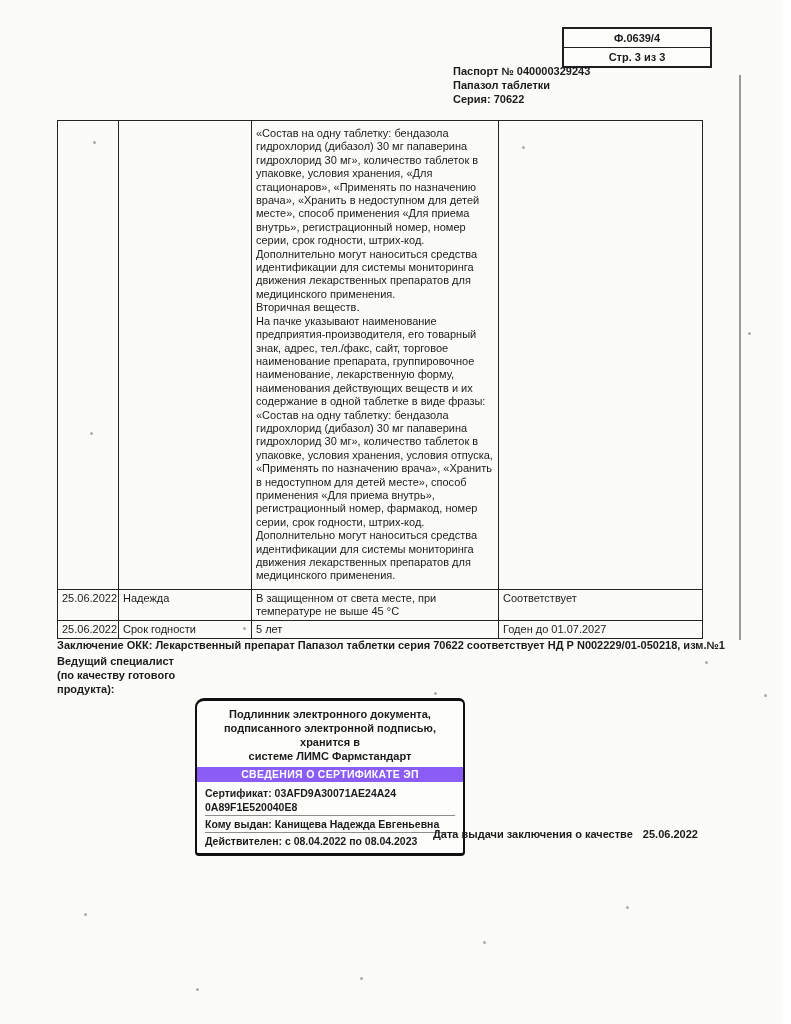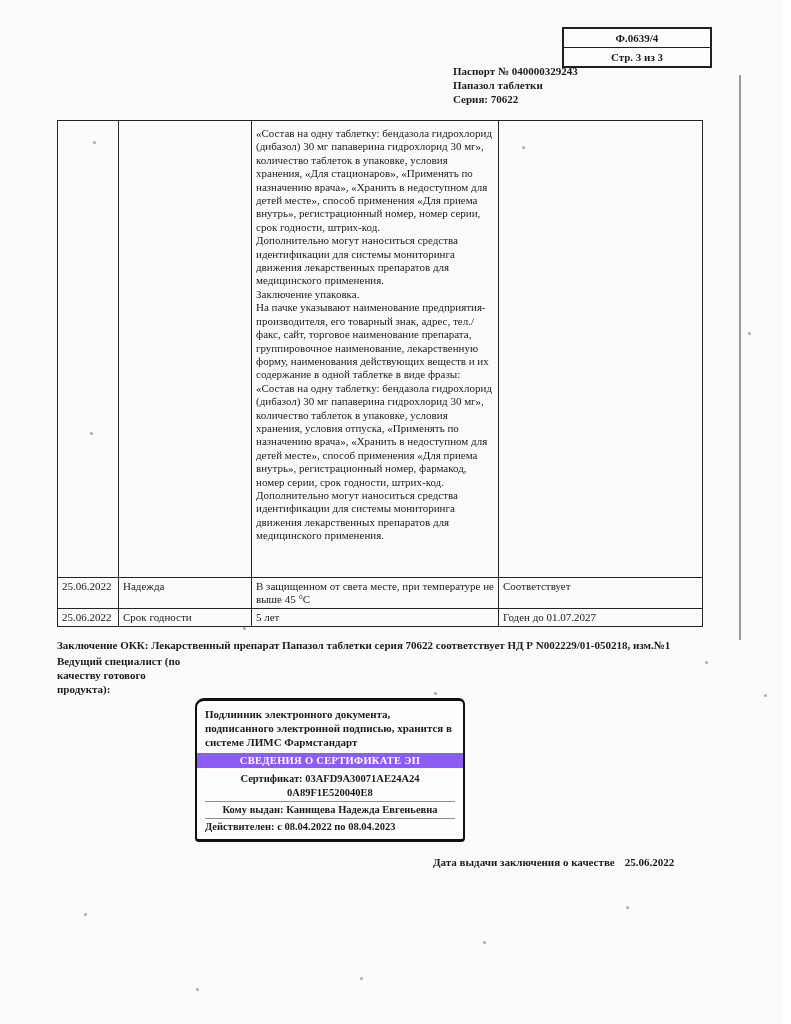--- a/index.html
+++ b/index.html
@@ -1,20 +1,20 @@
 <!DOCTYPE html>
 <html><head>
 <meta charset="utf-8">
 <style>
   html,body{margin:0;padding:0;}
   .page{
     position:relative;
     width:782px;height:1024px;
     background:#fbfbf9;
-    font-family:Liberation Serif, serif;
+    font-family:Liberation Sans, sans-serif;
     color:#1b1b1b;
     overflow:hidden;
   }
   
   .form-box{
     position:absolute;left:562px;top:27px;width:146px;
     border:2px solid #1f1f1f;background:#fdfdfc;
   }
   .form-cell{
     height:18px;line-height:18px;text-align:center;
@@ -40,31 +40,31 @@
   
   .conclusion{position:absolute;left:57px;top:639px;width:700px;font-size:11px;font-weight:700;}
   .specialist{position:absolute;left:57px;top:654px;width:135px;font-size:11px;font-weight:600;line-height:14px;}
   
   .stamp{
     position:absolute;left:195px;top:698px;width:266px;
     border:2px solid #101010;border-top-width:3.5px;border-bottom-width:3px;
     border-radius:9px 6px 4px 4px;
     background:#fdfdfc;
   }
-  .stamp-top{padding:6px 8px 4px 8px;text-align:left;font-size:11px;line-height:14px;font-weight:600;}
+  .stamp-top{padding:6px 8px 4px 8px;text-align:center;font-size:11px;line-height:14px;font-weight:600;}
   .stamp-bar{
     background:#8b5cf6;color:#fff;
     font-size:10.5px;font-weight:700;text-align:center;
     height:15px;line-height:15px;letter-spacing:.3px;
   }
   .stamp-info{padding:3px 8px 4px 8px;font-size:10.5px;font-weight:600;}
   .stamp-info .line{line-height:14px;padding:1px 0;}
-  .stamp-info .line.rule{border-bottom:1px solid #8d8d8d;text-align:center;}
+  .stamp-info .line.rule{border-bottom:1px solid #8d8d8d;}
   
-  .footer-date{position:absolute;left:433px;top:828px;font-size:11px;font-weight:600;margin-top:28px;}
+  .footer-date{position:absolute;left:433px;top:828px;font-size:11px;font-weight:600;}
   .footer-date .val{margin-left:10px;}
   
   .vline-artifact{position:absolute;left:739px;top:75px;width:1.5px;height:565px;background:#9a9a9a;}
   .speck{position:absolute;width:3px;height:3px;border-radius:50%;background:#4c4c4c;opacity:.45;}
 </style>
 </head>
 <body>
 
 <div class="page">
 
@@ -86,21 +86,21 @@
       <col style="width:247px">
       <col style="width:204px">
     </colgroup>
     <tbody>
       <tr>
         <td style="height:444px"></td>
         <td></td>
         <td class="desc-cell">
             <div class="para">«Состав на одну таблетку: бендазола гидрохлорид (дибазол) 30 мг папаверина гидрохлорид 30 мг», количество таблеток в упаковке, условия хранения, «Для стационаров», «Применять по назначению врача», «Хранить в недоступном для детей месте», способ применения «Для приема внутрь», регистрационный номер, номер серии, срок годности, штрих-код.</div>
             <div class="para">Дополнительно могут наноситься средства идентификации для системы мониторинга движения лекарственных препаратов для медицинского применения.</div>
-            <div class="para">Заключение упаковка.</div>
+            <div class="para">Вторичная веществ.</div>
             <div class="para">На пачке указывают наименование предприятия-производителя, его товарный знак, адрес, тел./факс, сайт, торговое наименование препарата, группировочное наименование, лекарственную форму, наименования действующих веществ и их содержание в одной таблетке в виде фразы: «Состав на одну таблетку: бендазола гидрохлорид (дибазол) 30 мг папаверина гидрохлорид 30 мг», количество таблеток в упаковке, условия хранения, условия отпуска, «Применять по назначению врача», «Хранить в недоступном для детей месте», способ применения «Для приема внутрь», регистрационный номер, фармакод, номер серии, срок годности, штрих-код.</div>
             <div class="para">Дополнительно могут наноситься средства идентификации для системы мониторинга движения лекарственных препаратов для медицинского применения.</div>
           </td>
         <td></td>
       </tr>
       <tr class="row-small">
         <td style="height:27px">25.06.2022</td>
         <td>Надежда</td>
         <td>В защищенном от света месте, при температуре не выше 45 °C</td>
         <td>Соответствует</td>

